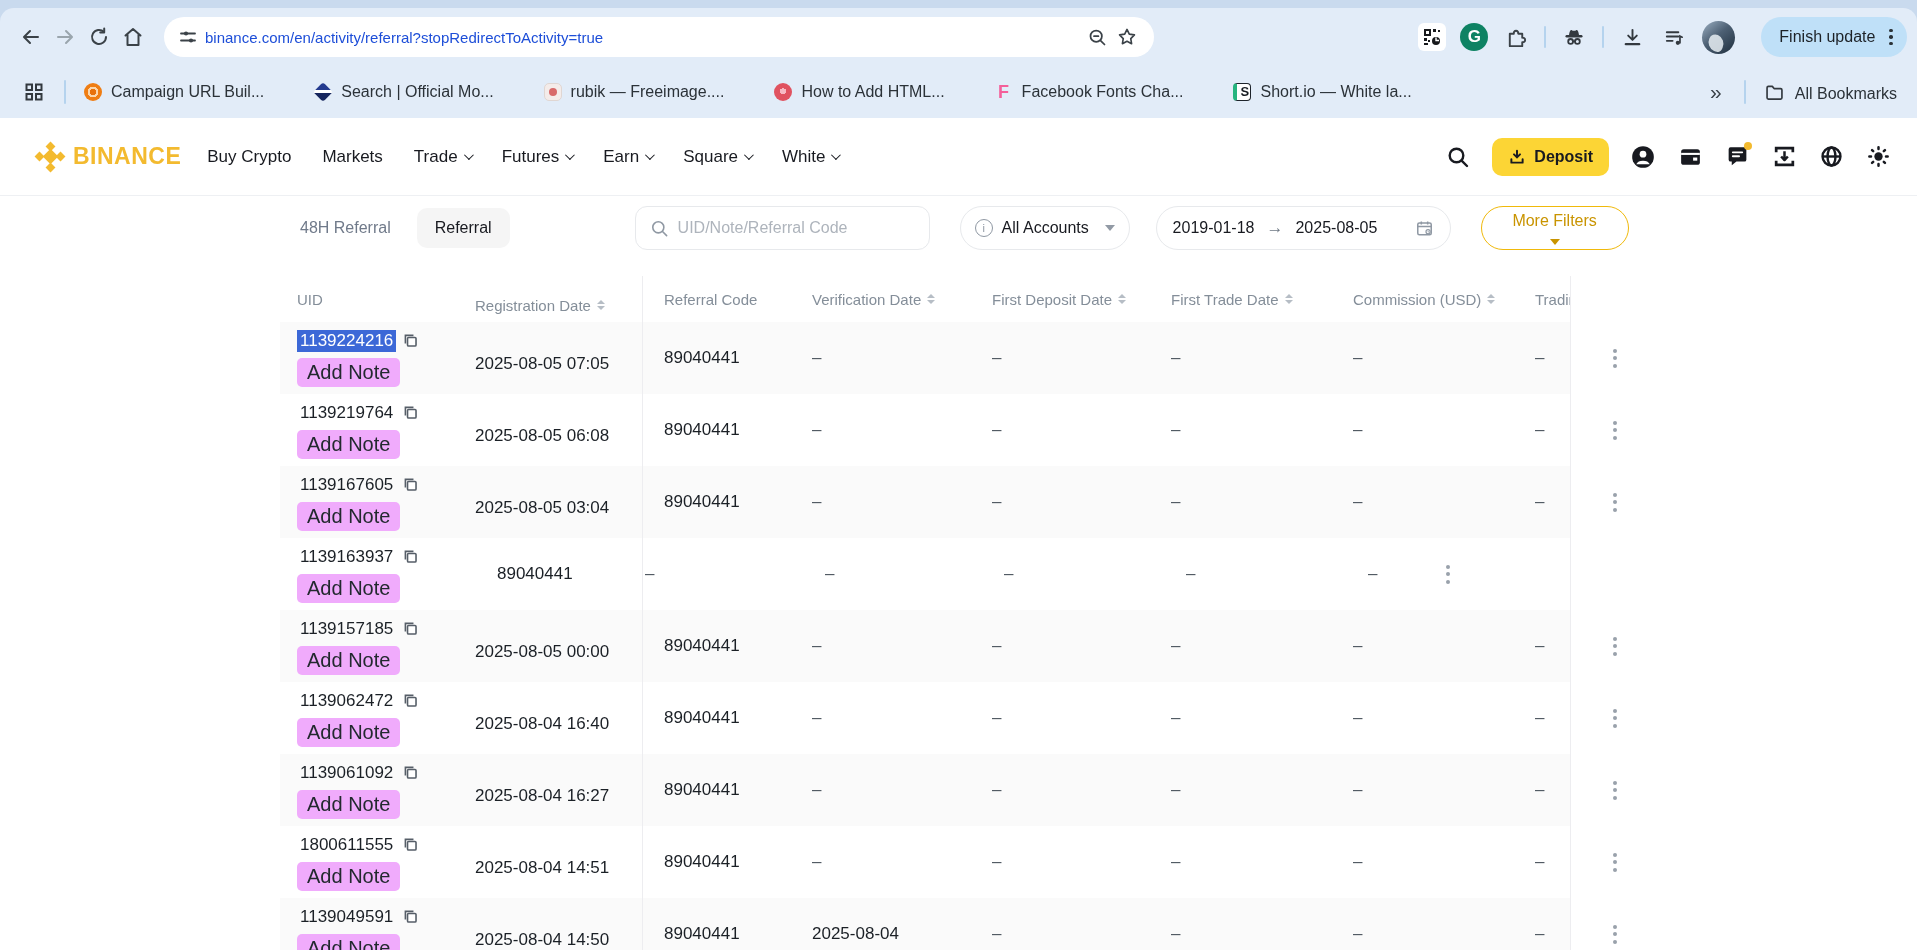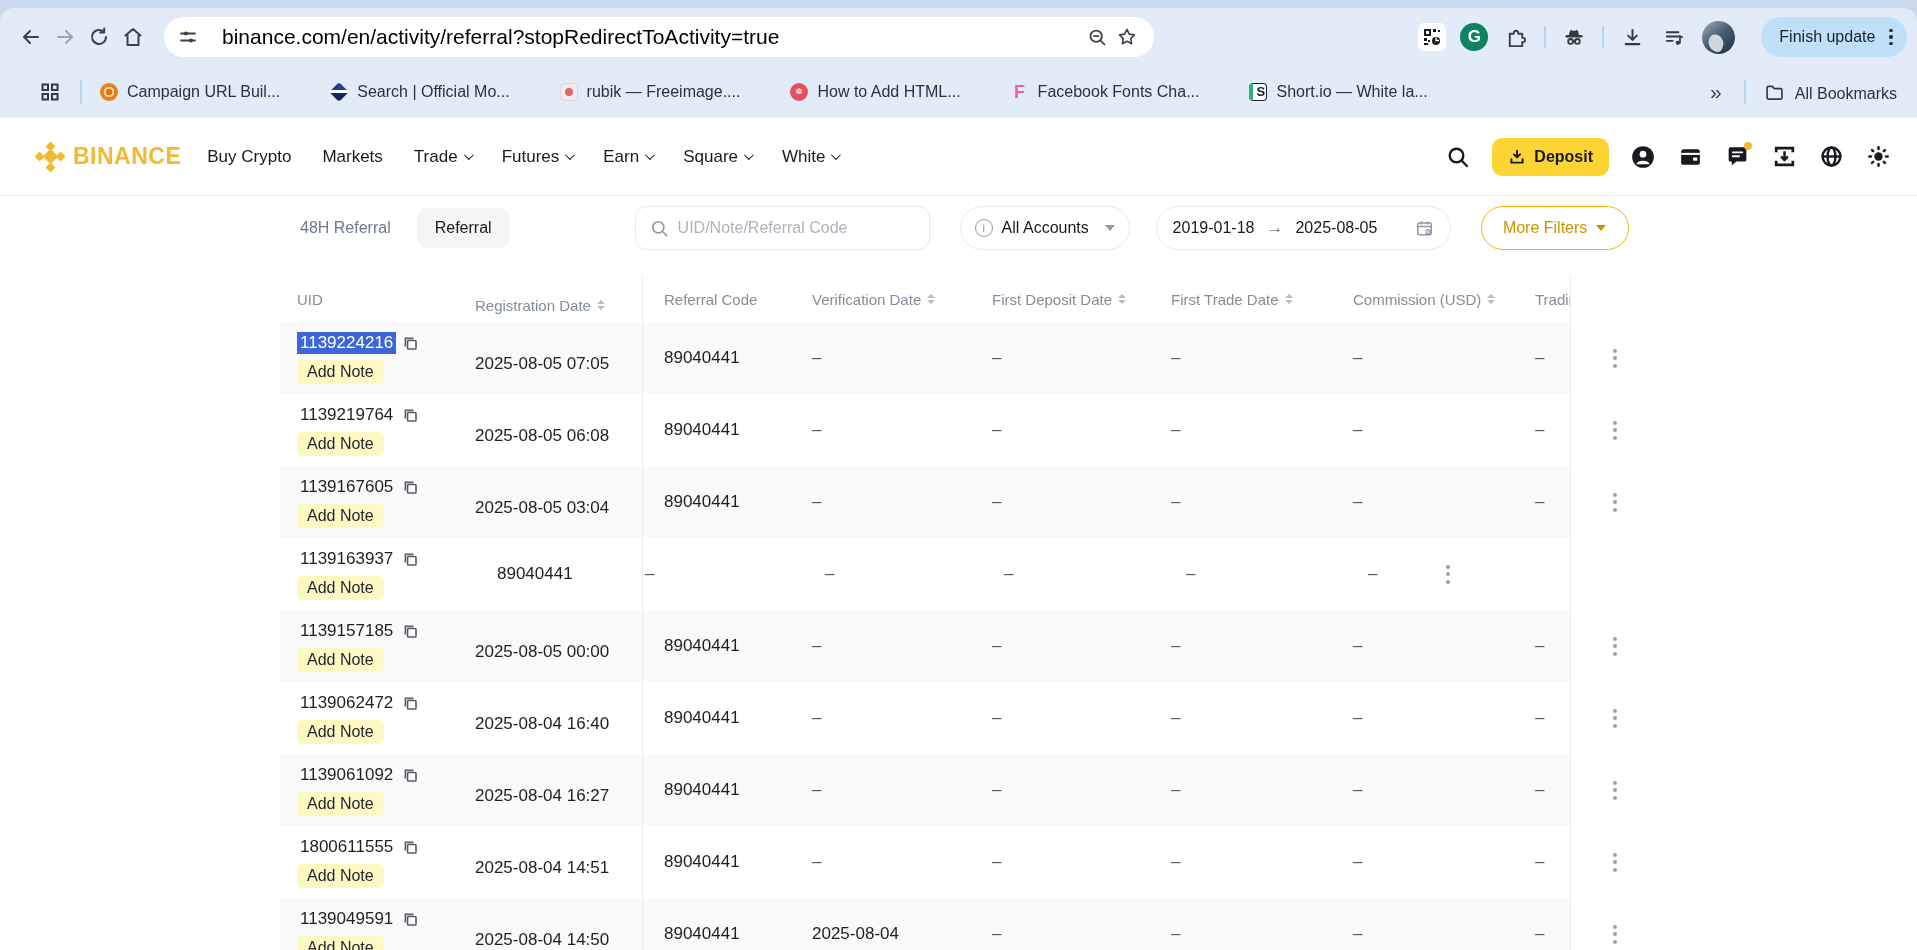--- a/index.html
+++ b/index.html
@@ -7,34 +7,34 @@
   body { font-family:"Liberation Sans", sans-serif; background:#c9daee; }
   .screen { width:1917px; height:950px; display:flex; flex-direction:column; }
 
   
   .win-strip { height:8px; background:#c9daee; }
   .chrome { background:#e2ecf8; border-radius:14px 14px 0 0; }
   .toolbar { height:58px; display:flex; align-items:center; padding:0 10px 0 14px; }
   .tbtn { width:34px; height:34px; display:flex; align-items:center; justify-content:center; border-radius:50%; flex:none; }
   .tbtn svg { display:block; }
   .url-pill { height:40px; width:990px; margin-left:14px; background:#fff; border-radius:20px; display:flex; align-items:center; padding:0 12px 0 14px; }
-  .url-text { flex:1; font-size:21px; color:#000000; margin-left:24px; white-space:nowrap; overflow:hidden; }
+  .url-text { flex:1; font-size:15px; color:#1d4ed8; margin-left:7px; white-space:nowrap; overflow:hidden; }
   .ext-zone { display:flex; align-items:center; margin-left:auto; gap:14px; }
   .sep-v { width:2px; height:22px; background:#b5d3ee; border-radius:1px; }
   .ext-chip { width:28px; height:28px; border-radius:6px; background:#fff; display:flex; align-items:center; justify-content:center; }
   .gram { width:28px; height:28px; border-radius:50%; background:#0e8263; color:#fff; font-weight:800; font-size:17px; display:flex; align-items:center; justify-content:center; }
   .avatar { width:33px; height:33px; border-radius:50%; background:linear-gradient(140deg,#9db1c4 0%,#4d6074 45%,#1e2e3d 100%); position:relative; overflow:hidden; flex:none; }
   .avatar::after { content:""; position:absolute; left:6px; top:14px; width:16px; height:16px; background:#e8eef3; border-radius:40% 60% 30% 60%; transform:rotate(25deg); opacity:.85; }
   .finish-pill { height:40px; margin-left:12px; background:#bfe0f8; border-radius:20px; display:flex; align-items:center; padding:0 10px 0 18px; gap:10px; }
   .finish-pill span.txt { font-size:16px; color:#1c2126; }
   .kebab-v { display:flex; flex-direction:column; gap:3px; padding:4px; }
   .kebab-v i { width:3.6px; height:3.6px; border-radius:50%; background:#2b3238; display:block; }
 
   
-  .bookmarks { height:52px; display:flex; align-items:center; padding:0 20px 0 36px; }
+  .bookmarks { height:52px; display:flex; align-items:center; padding:0 20px 0 20px; }
   .bm-sep { width:2px; height:24px; background:#b5d3ee; margin:0 18px 0 16px; border-radius:1px; }
   .bm-list { display:flex; align-items:center; gap:50px; }
   .bm-item { display:flex; align-items:center; gap:9px; }
   .bm-label { font-size:16px; color:#2b3238; white-space:nowrap; }
   .bm-icon { width:18px; height:18px; flex:none; position:relative; }
   .bm-campaign { border-radius:50%; background:radial-gradient(circle at 50% 50%, #e8710a 0 3.5px, #fbd6ab 3.5px 5.5px, #ef7d13 5.5px); }
   .bm-searchmo { width:14px; height:14px; margin:2px; background:linear-gradient(135deg,#243b8f 42%,#ffffff 42% 55%,#16265e 55%); transform:rotate(45deg); border-radius:3px; }
   .bm-rubik { background:#f4ecea; border:1px solid #e0d6d2; border-radius:5px; }
   .bm-rubik::after { content:""; position:absolute; left:4px; top:4px; width:8px; height:8px; border-radius:50%; background:#d86a6a; }
   .bm-html { border-radius:50%; background:radial-gradient(circle at 50% 45%, #f7b9c3 0 3px, #e05260 3px); }
@@ -73,21 +73,21 @@
   .tab-ref { margin-left:26px; height:40px; background:#f5f5f5; border-radius:10px; display:flex; align-items:center; padding:0 18px; font-size:16px; font-weight:500; color:#181a20; cursor:pointer; }
   .search-box { margin-left:125px; width:295px; height:44px; border:1px solid #e7e9ec; border-radius:12px; display:flex; align-items:center; padding:0 14px; gap:9px; }
   .search-box input { border:none; outline:none; flex:1; font-size:16px; color:#181a20; font-family:"Liberation Sans",sans-serif; min-width:0; }
   .search-box input::placeholder { color:#aeb4bc; }
   .pill { border:1px solid #e7e9ec; border-radius:22px; height:44px; display:flex; align-items:center; }
   .accounts { margin-left:30px; width:170px; padding:0 14px 0 14px; gap:9px; }
   .accounts .acc-label { font-size:16px; font-weight:500; color:#181a20; flex:1; }
   .dates { margin-left:26px; width:295px; padding:0 16px; gap:12px; }
   .date-txt { font-size:16px; color:#181a20; }
   .date-arrow { color:#6e7884; font-size:17px; }
-  .more-filters { margin-left:30px; width:148px; border:1px solid #f0b90b; border-radius:22px; height:44px; display:flex; align-items:center; justify-content:center; gap:9px; cursor:pointer; }
+  .more-filters { margin-left:30px; width:148px; border:1px solid #f0b90b; border-radius:22px; height:44px; display:flex; align-items:center; justify-content:center; gap:9px; cursor:pointer;flex-direction:column; }
   .more-filters .mf-label { font-size:16px; font-weight:500; color:#c99400; }
   .caret-dn { width:0; height:0; border-left:5px solid transparent; border-right:5px solid transparent; border-top:6px solid #929aa5; }
   .caret-gold { border-top-color:#c99400; }
   .info-ic { width:18px; height:18px; border:1.5px solid #8f98a3; border-radius:50%; color:#8f98a3; font-size:11px; display:flex; align-items:center; justify-content:center; font-style:normal; }
 
   
   .table-wrap { position:relative; margin-top:26px; width:1353px; height:674px; overflow:hidden; }
   .thead { display:flex; height:46px; align-items:center; }
   .th { font-size:15px; color:#848e99; display:flex; align-items:center; gap:6px; white-space:nowrap; overflow:hidden; flex:none; }
   .tr { display:flex; height:72px; flex:none; }
@@ -100,21 +100,21 @@
   .c4 { width:180px; }
   .c5 { width:179px; }
   .c6 { width:182px; }
   .c7 { width:182px; }
   .c8 { width:35px; }
   .c9 { width:63px; background:#fff; justify-content:flex-end; padding-right:12px; }
   .td.c1 { flex-direction:column; align-items:flex-start; justify-content:center; }
   .uid-line { display:flex; align-items:center; gap:6px; }
   .uid { font-size:17px; color:#1b2026; padding:1px 3px; }
   .uid.selected { background:#3c68d7; color:#fff; }
-  .add-note { margin-top:6px; font-size:16px; color:#23292f; background:#fef9c3; border-radius:5px; padding:3px 10px; cursor:pointer; }
+  .add-note { margin-top:6px; font-size:20px; color:#23292f; background:#f0abfc; border-radius:5px; padding:3px 10px; cursor:pointer; }
   .copy { display:flex; cursor:pointer; }
   .sorter { display:flex; flex-direction:column; gap:2px; }
   .sorter i { display:block; width:0; height:0; border-left:4px solid transparent; border-right:4px solid transparent; }
   .sorter .up { border-bottom:4.5px solid #b6bdc5; }
   .sorter .dn { border-top:4.5px solid #b6bdc5; }
   .vline { position:absolute; top:0; bottom:0; width:1px; background:#ededf0; }
   .vl-1 { left:362px; }
   .vl-2 { left:1290px; }
   .kebab-row { display:flex; flex-direction:column; gap:3.5px; padding:6px 4px; cursor:pointer; }
   .kebab-row i { width:4px; height:4px; border-radius:50%; background:#99a1ab; display:block; }

